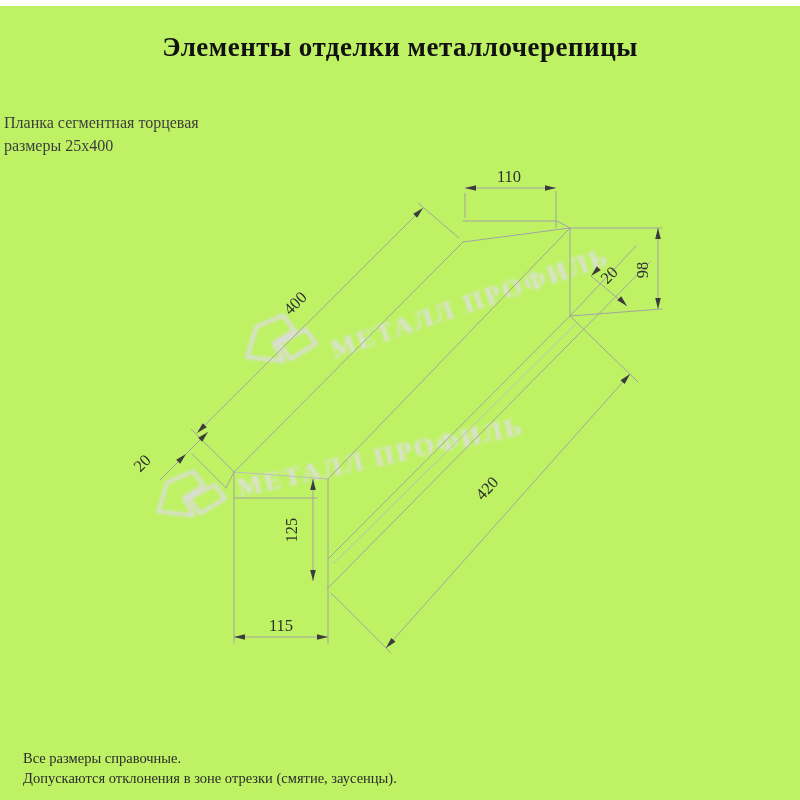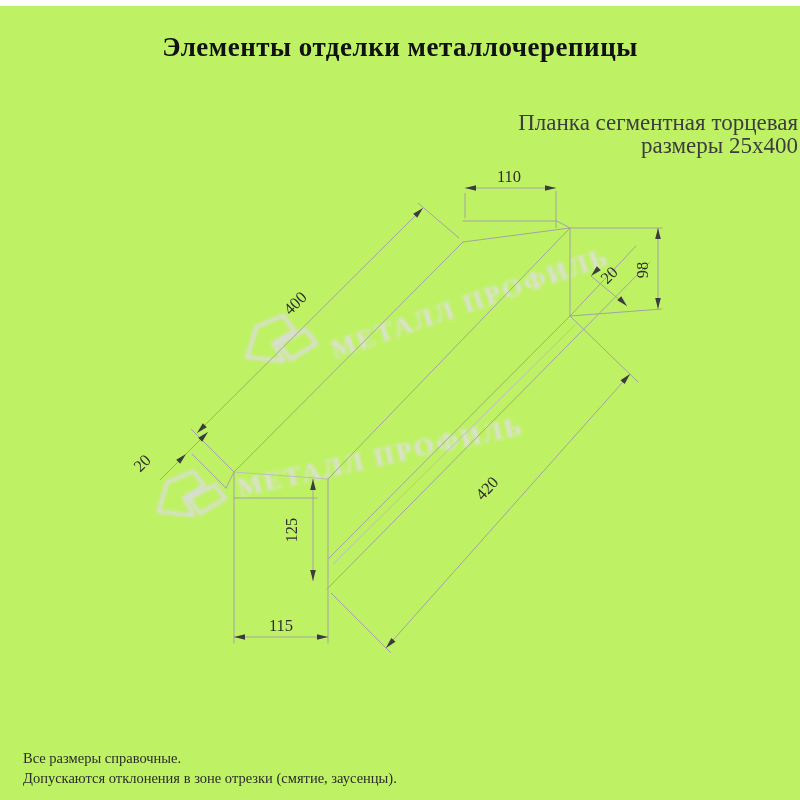--- a/index.html
+++ b/index.html
@@ -6,22 +6,22 @@
   html,body { background:#fff; }
   #page {
     position:relative; width:800px; height:800px; background:#bef264;
     overflow:hidden; font-family:Liberation Serif, serif;margin-top:6px;
   }
   .title {
     position:absolute; top:26px; left:0; right:0; text-align:center;
     font-size:27px; font-weight:bold; color:#111111; letter-spacing:0.5px;
   }
   .subtitle {
-    position:absolute; top:105px; left:4px; width:794px; text-align:right;
-    font-size:23px; color:#3d3d3d; line-height:23px;
+    position:absolute; top:105px; left:4px; width:794px; text-align:left;
+    font-size:16px; color:#3d3d3d; line-height:23px;
   }
   .footer {
     position:absolute; left:23px; font-size:14.5px; color:#2b2b2b;
   }
   .footer.l1 { top:744px; }
   .footer.l2 { top:764px; }
   .wm {
     position:absolute; color:#dfdfdf; font-weight:bold; white-space:nowrap;
     font-size:26px; letter-spacing:2.5px; filter:blur(1.6px);
   }

